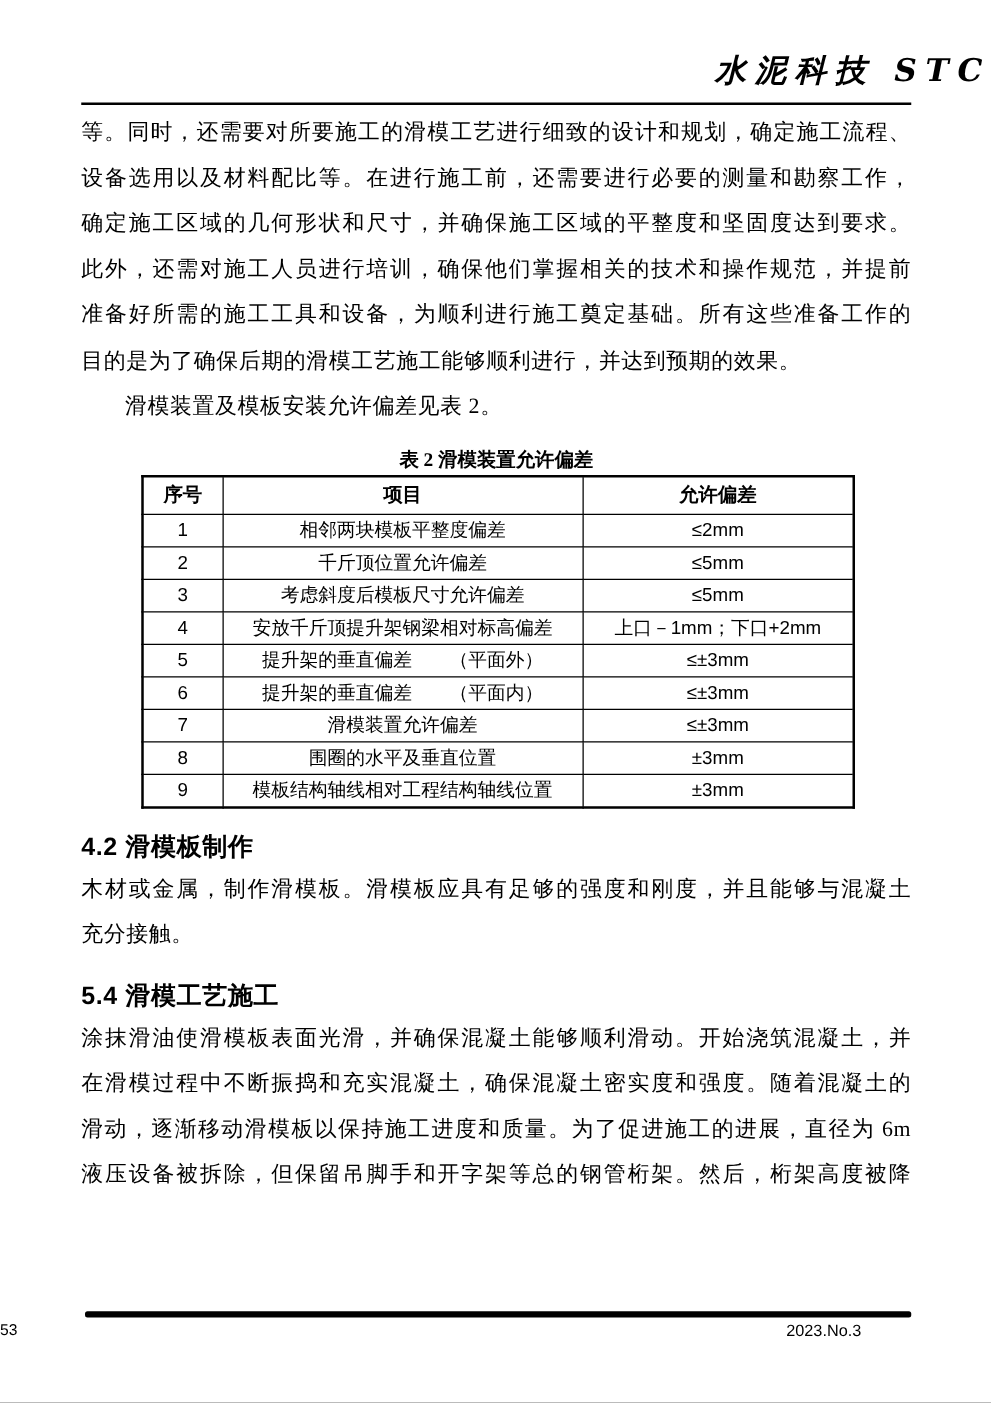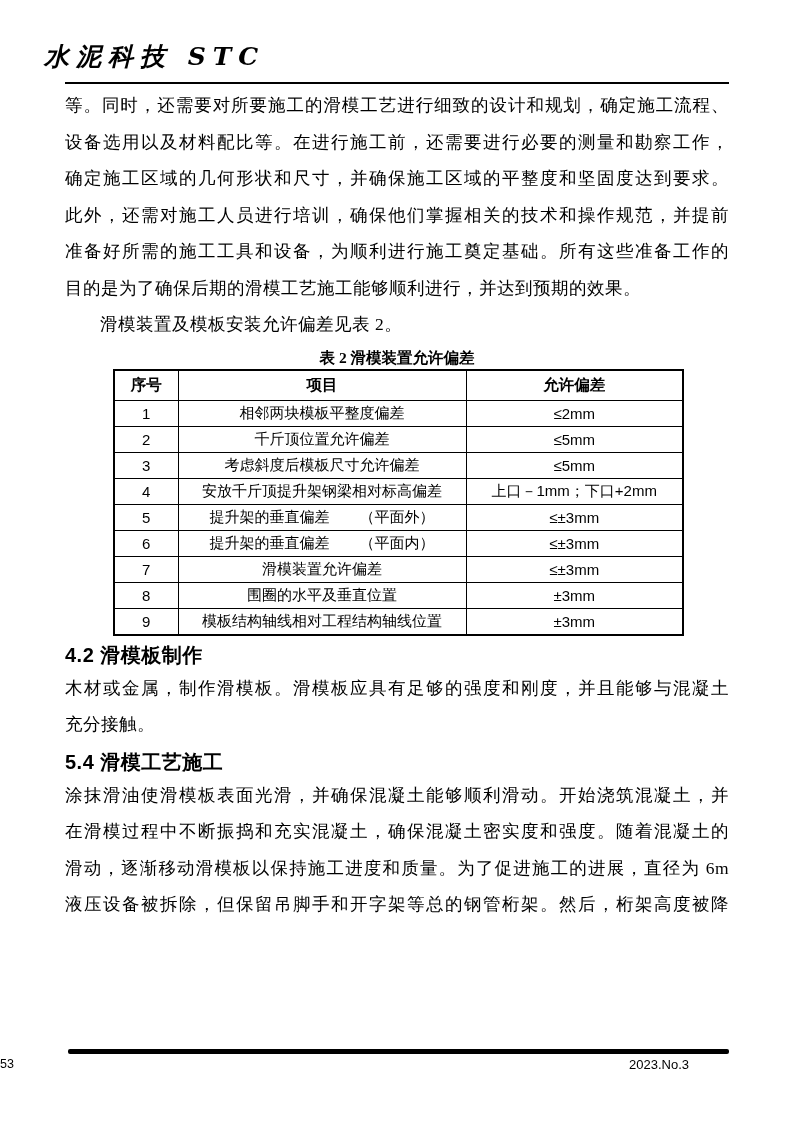--- a/index.html
+++ b/index.html
@@ -3,57 +3,56 @@
 <meta charset="utf-8">
 <style>
   html,body { margin:0; padding:0; background:#888; }
   .page {
     position:relative; width:793px; height:1122px; margin:0 auto;
     background:#fff; color:#000; overflow:hidden;
     font-family:"Liberation Serif", serif;
   }
   
   .journal-title {
-    padding-top:40px; text-align:left;
+    padding-top:40px; text-align:right;
     font-size:25px; font-weight:bold; font-style:italic;
     letter-spacing:7px;
     font-family:"DejaVu Serif", serif;
-    margin-left:44px;
   }
   .header-rule { margin:9px 64px 0 65px; border-top:2px solid #000; }
   
   .content { margin:0 64px 0 65px; padding-top:3px; }
   .pline {
     height:36.5px; line-height:36.5px; font-size:17.5px;
     overflow:hidden; letter-spacing:0.5px;
     text-align:justify;
   }
   .jline { text-align-last:justify; }
   .lline { text-align-last:left; }
   .indent { text-indent:2em; }
   
   .table-caption {
     height:19px; line-height:19px; text-align:center;
-    font-size:15.5px; font-weight:bold; margin-top:5px;
+    font-size:15.5px; font-weight:bold; margin-top:16px;
   }
   table.dev-table {
     border-collapse:collapse; table-layout:fixed;
     width:569px; margin:2px 0 0 48px;
     border:2px solid #000;
   }
   .dev-table th, .dev-table td {
     border:1px solid #000; padding:0 2px; text-align:center;
     overflow:hidden; white-space:nowrap;
   }
   .dev-table th { height:29px; font-size:15.5px; font-weight:bold; }
   .dev-table td { height:25px; font-size:15px; }
   .cell-num, .cell-val { font-family:"Liberation Sans", sans-serif; font-size:14.5px; }
   
   .sec-heading {
-    height:30px; line-height:30px; margin-top:4px;
+    height:30px; line-height:30px; margin-top:16px;
     font-family:"Liberation Sans", sans-serif;
     font-size:20px; font-weight:bold; letter-spacing:0.5px;
   }
   
   .footer-rule {
     position:absolute; left:68px; right:64px; top:1049px;
     height:5px; background:#000; border-radius:2px;
   }
   .footer-page {
     position:absolute; left:0; right:0; top:1057px; 

